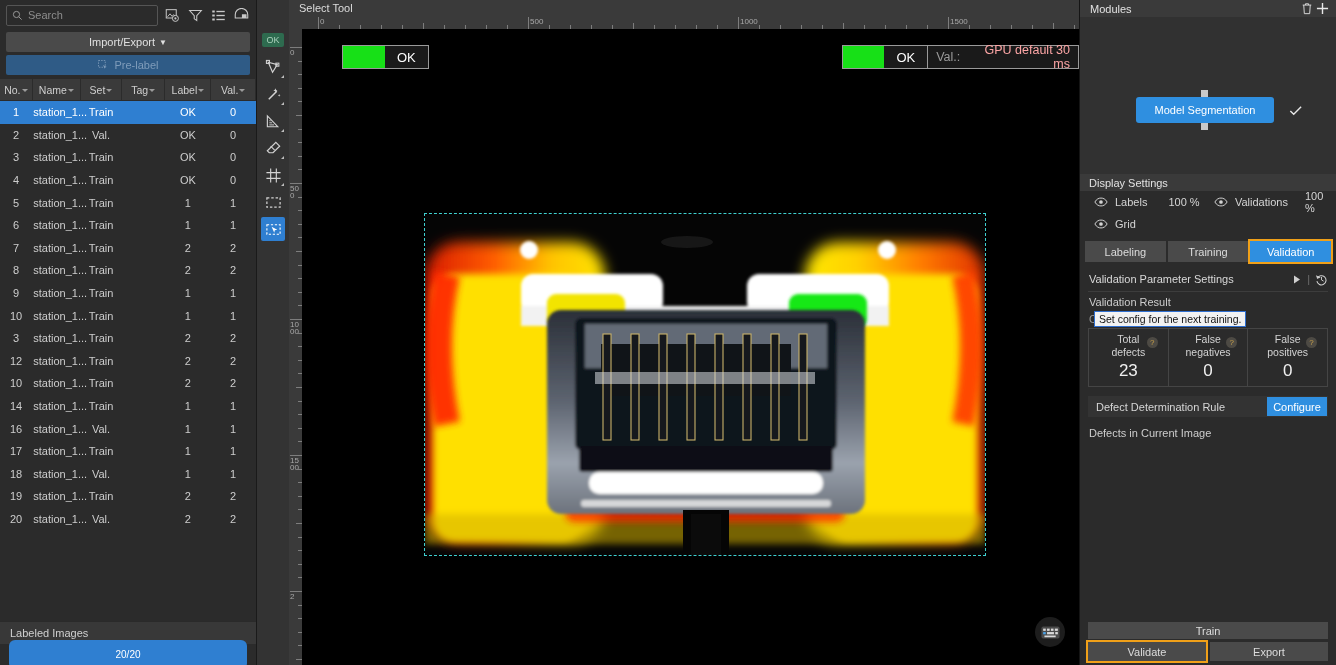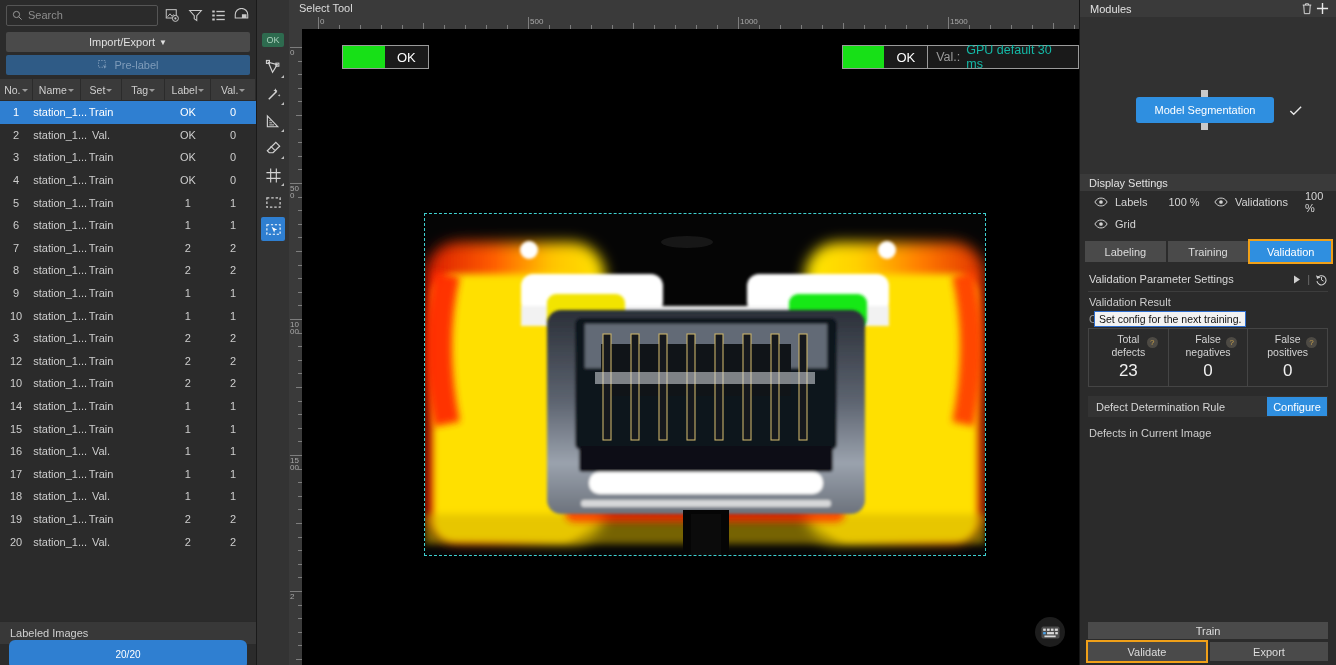--- a/index.html
+++ b/index.html
@@ -67,21 +67,21 @@
           word-break:break-all;}
   .rv-tick{position:absolute;right:0;height:1px;background:#7d7d7d;}
   .canvas{position:absolute;left:13px;top:13px;right:0;bottom:0;background:#000;overflow:hidden;}
 
   .ovl{position:absolute;display:flex;height:22px;border:1px solid #9a9a9a;background:#1a1a1a;}
   .ovl .chip{width:42px;background:#17e017;}
   .ovl .lab{padding:0 12px;display:flex;align-items:center;color:#fff;font-size:13px;}
   .ovl .div{width:1px;background:#9a9a9a;}
   .ovl .lab2{padding:0 8px;display:flex;align-items:center;gap:6px;font-size:12.5px;}
   .ovl .lab2 .k{color:#9a9a9a;}
-  .ovl .lab2 .v{color:#14b8a6;}
+  .ovl .lab2 .v{color:#fca5a5;text-align:right;}
 
   
   .photo{position:absolute;left:123px;top:185px;width:560px;height:341px;}
   .selbox{position:absolute;left:122px;top:184px;width:560px;height:341px;
           border:1px dashed #3fd0d0;box-sizing:content-box;}
   .kbd{position:absolute;right:14px;bottom:18px;width:30px;height:30px;border-radius:50%;
        background:#1d1d1d;display:flex;align-items:center;justify-content:center;}
 
   
   .right{width:256px;height:665px;background:#2b2b2b;display:flex;flex-direction:column;
@@ -302,28 +302,20 @@
           <tr>
             <td class="col-no">10</td>
             <td class="col-name">station_1...</td>
             <td class="col-set">Train</td>
             <td class="col-tag"></td>
             <td class="col-label">2</td>
             <td class="col-val">2</td>
           </tr>
           <tr>
             <td class="col-no">14</td>
-            <td class="col-name">station_1...</td>
-            <td class="col-set">Train</td>
-            <td class="col-tag"></td>
-            <td class="col-label">1</td>
-            <td class="col-val">1</td>
-          </tr>
-          <tr>
-            <td class="col-no">15</td>
             <td class="col-name">station_1...</td>
             <td class="col-set">Train</td>
             <td class="col-tag"></td>
             <td class="col-label">1</td>
             <td class="col-val">1</td>
           </tr>
           <tr>
             <td class="col-no">16</td>
             <td class="col-name">station_1...</td>
             <td class="col-set">Val.</td>

